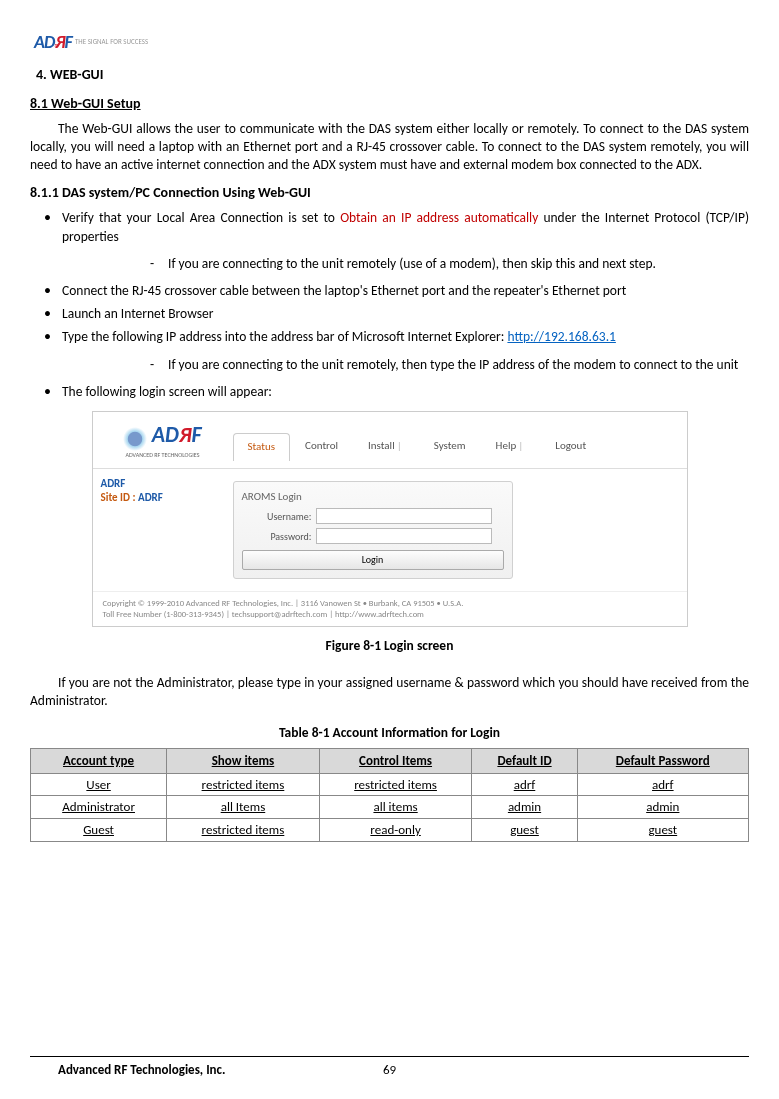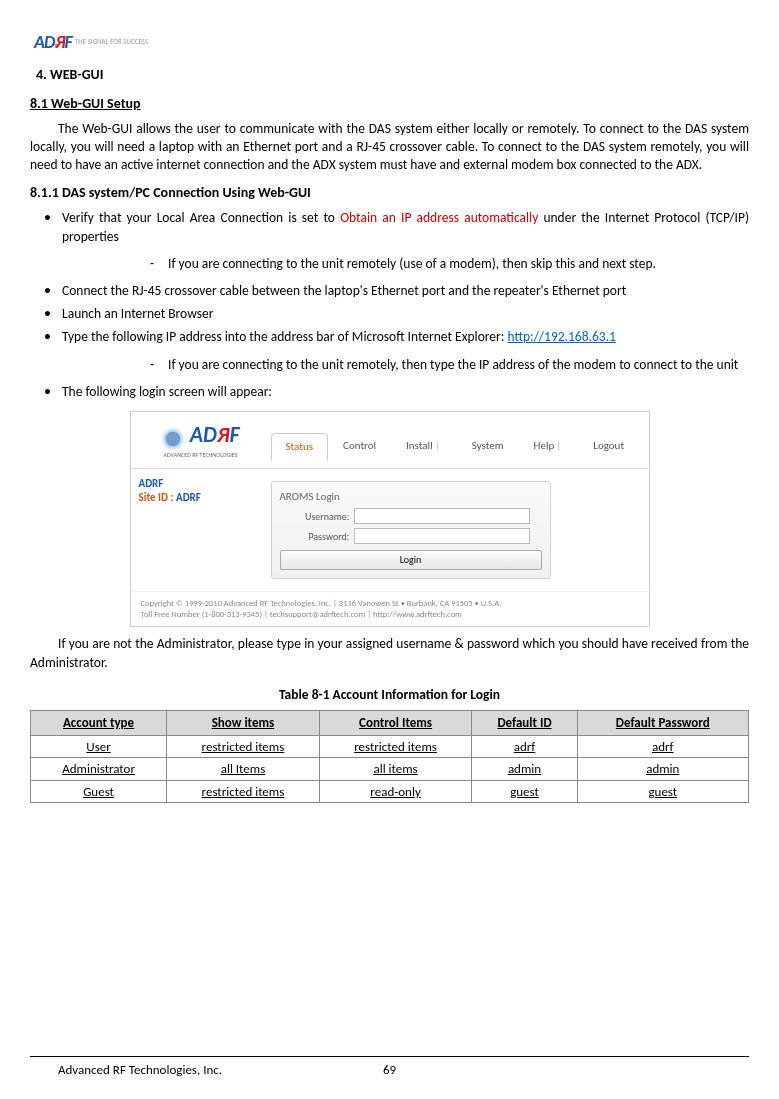--- a/index.html
+++ b/index.html
@@ -39,21 +39,21 @@
     ul.main { list-style: none; margin: 6px 0; padding: 0;}
     ul.main > li { position: relative; padding-left: 32px; margin: 5px 0; text-align: justify;}
     ul.main > li::before {
       content: "•"; position: absolute; left: 14px; top: 0; font-size: 14px;
     }
     ul.sub { list-style: none; margin: 3px 0 3px 88px; padding: 0;}
     ul.sub > li { position: relative; padding-left: 18px; margin: 9px 0; text-align: justify;}
     ul.sub > li::before { content: "-"; position: absolute; left: 0; top: 0;}
     .red { color: #c00000;}
     .link { color: #0563c1; text-decoration: underline;}
-    .fig-wrap { margin: 10px auto 8px; width: 520px;}
+    .fig-wrap { margin: 10px auto 8px; width: 596px;}
     .browser-mock {
       border: 1px solid #ccc;
       background: #fff;
       font-size: 11px;
     }
     .mock-header { display:flex; align-items:center; border-bottom:1px solid #ddd;}
     .mock-logo-area { width: 140px; padding: 8px 6px; text-align:center;}
     .mock-logo-main { font-size:22px; font-weight:bold; font-style:italic; color:#1e5aa8;}
     .mock-logo-main .rr{ color:#d11a2a;}
     .mock-logo-sub { font-size:6px; color:#666; letter-spacing:0;}
@@ -76,21 +76,21 @@
     .fig-caption { text-align:center; font-weight:bold; font-size:13.5px; margin: 10px 0 18px;}
     .tbl-caption { text-align:center; font-weight:bold; font-size:13.5px; margin: 14px 0 6px;}
     table.data { width:100%; border-collapse:collapse; font-size:13px;text-decoration:underline;}
     table.data th { background:#d9d9d9; border:1px solid #888; padding:3px 4px; font-weight:bold;}
     table.data td { border:1px solid #888; padding:2px 4px; text-align:center;}
     .footer {
       position:absolute; bottom:20px; left:30px; right:30px;
       border-top:1px solid #000; padding-top:4px;
       display:flex; font-size:13px;
     }
-    .footer .fl{ flex:1; text-indent:28px;}
+    .footer .fl{ flex:1; text-indent:28px;font-weight:bold;}
     .footer .fc{ flex:0 0 auto;}
     .footer .fr{ flex:1;}
   </style>
 </head>
 <body>
 
 <div class="page">
   <div class="logo-bar">
     <span class="logo-text">
       <span class="logo-a">A</span><span class="logo-d">D</span><span class="logo-accents">≈</span><span class="logo-r">Я</span><span class="logo-f">F</span>
@@ -158,20 +158,21 @@
           </div>
         </div>
       </div>
       <div class="mock-footer">
         <div>Copyright © 1999-2010 Advanced RF Technologies, Inc. | 3116 Vanowen St • Burbank, CA 91505 • U.S.A.</div>
         <div>Toll Free Number (1-800-313-9345) | techsupport@adrftech.com | http://www.adrftech.com</div>
       </div>
     </div>
   </div>
 
+  <div class="fig-caption">Figure 8-1     Login screen</div>
 
   <p class="para">If you are not the Administrator, please type in your assigned username &amp; password which you should have received from the Administrator.</p>
 
   <div class="tbl-caption">Table 8-1      Account Information for Login</div>
 
   <table class="data">
     <thead>
       <tr>
         <th>Account type</th>
         <th>Show items</th>

